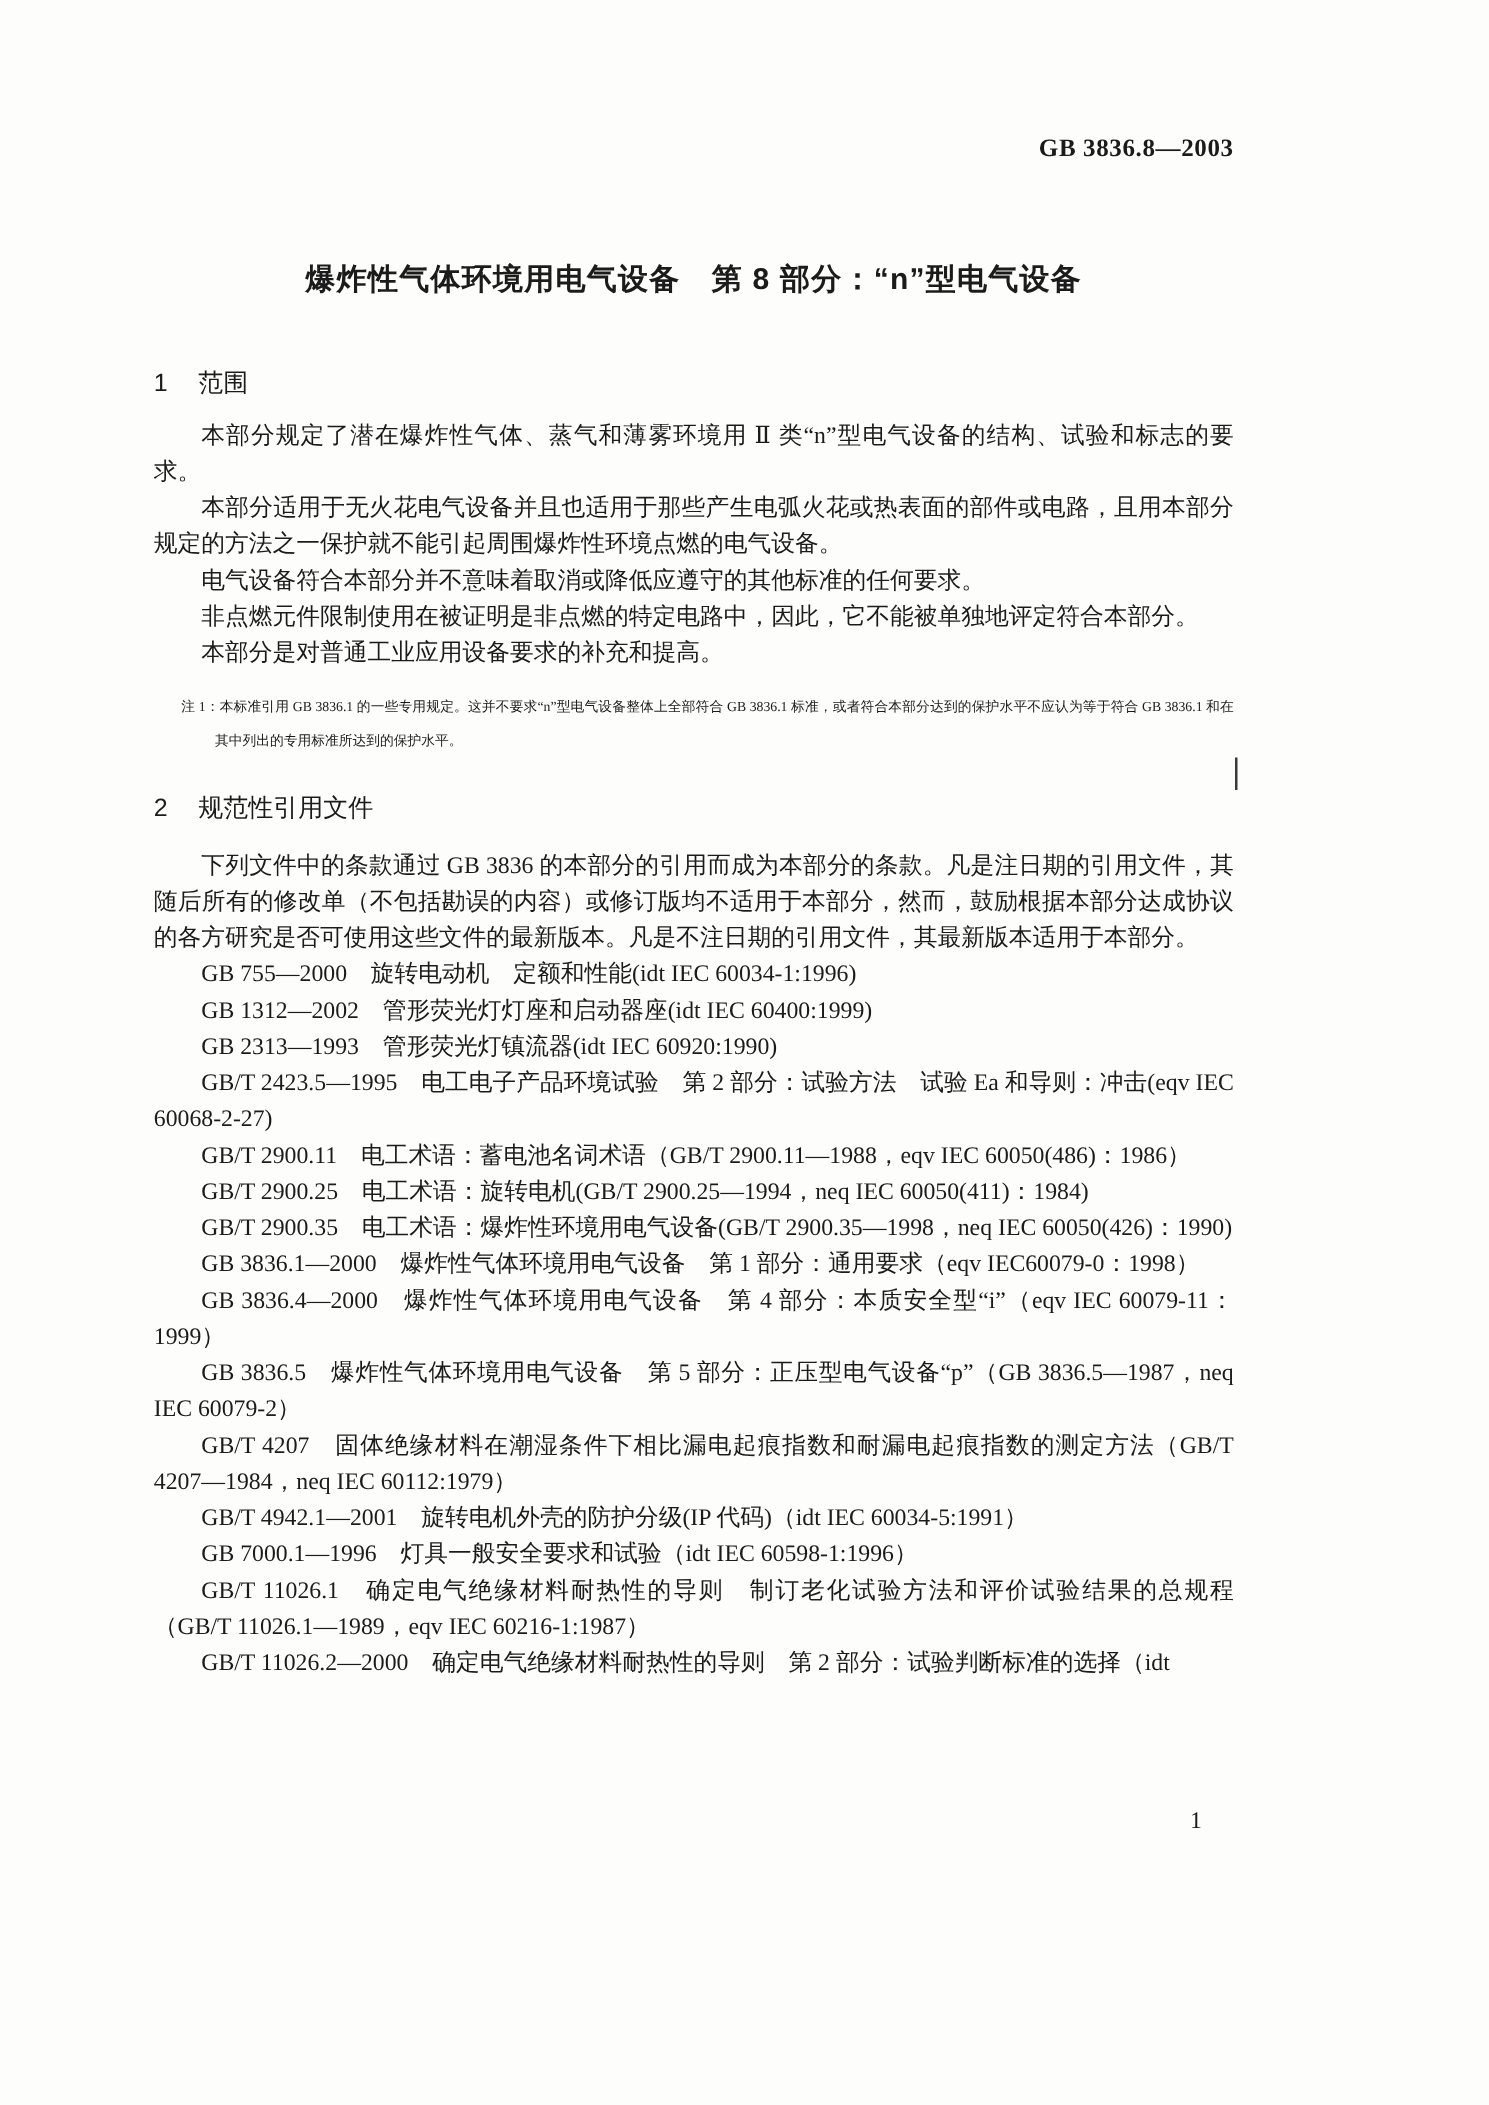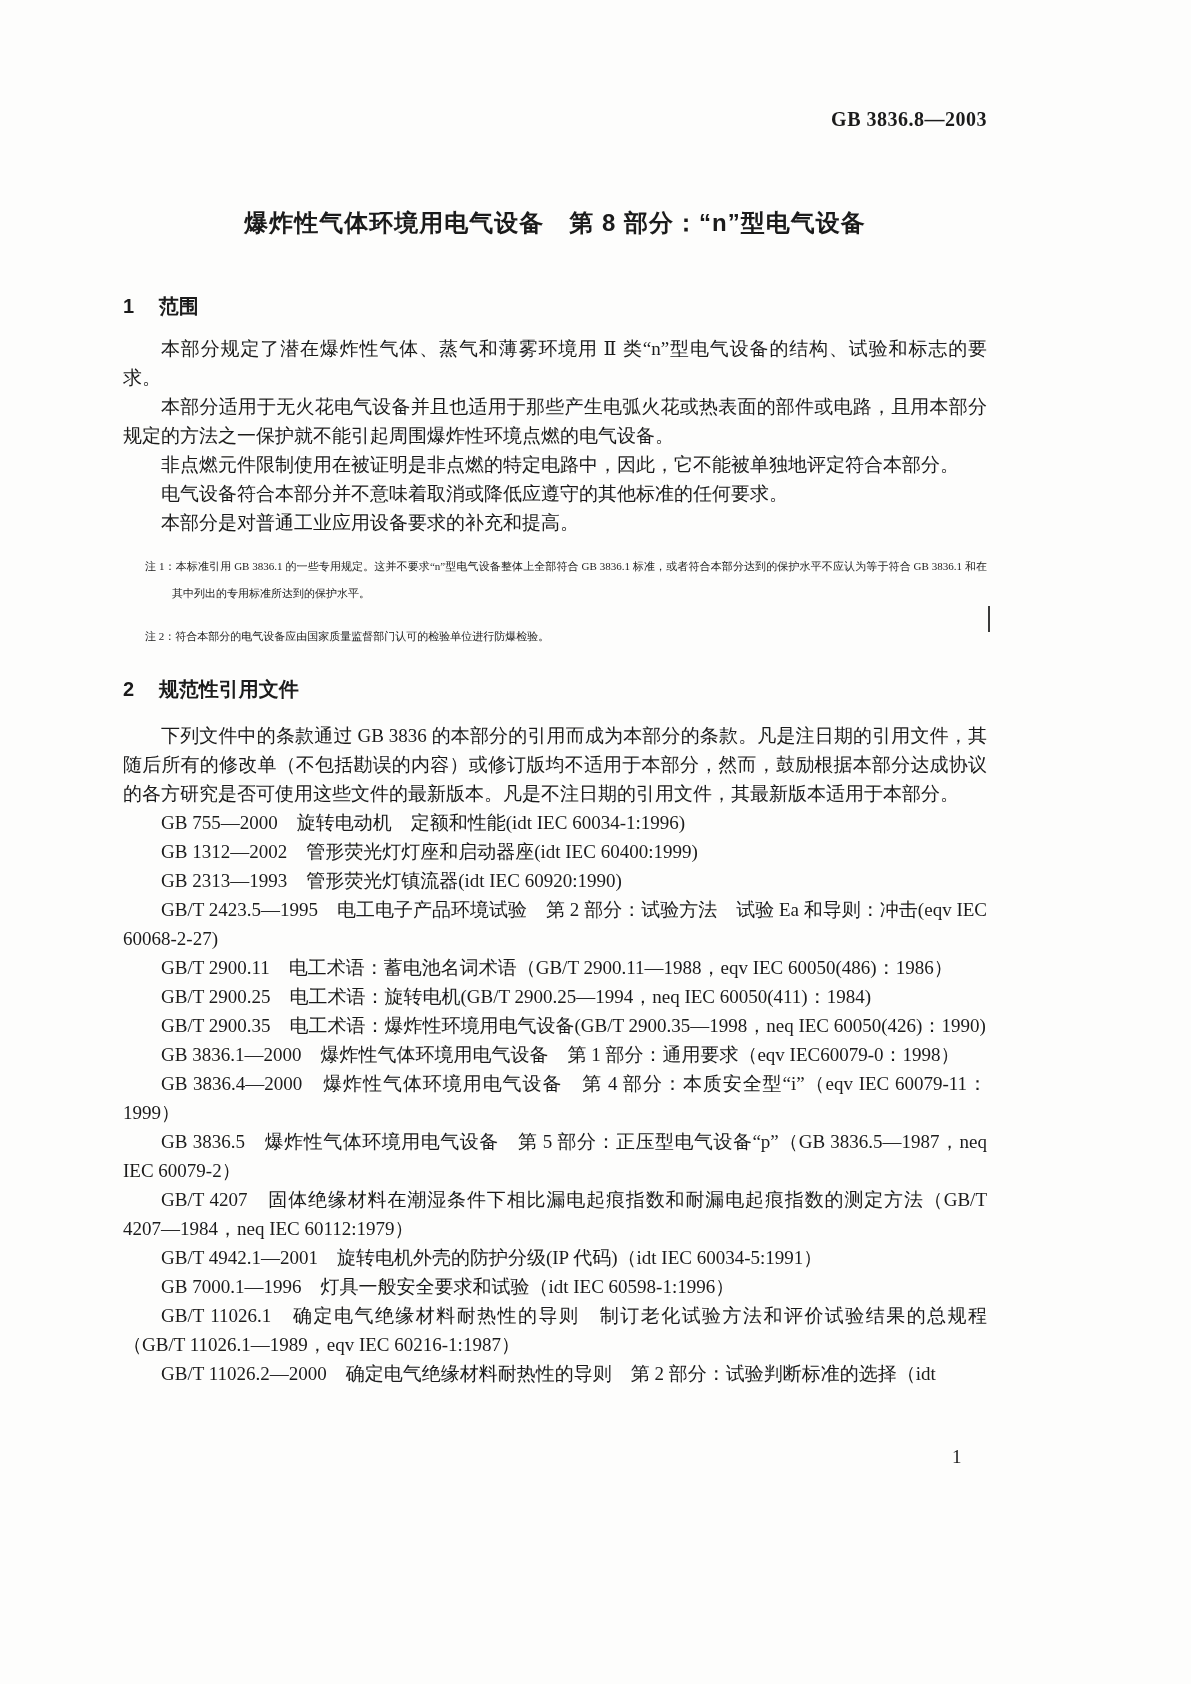--- a/index.html
+++ b/index.html
@@ -36,21 +36,21 @@
     text-align: center;
     font-size: 24px;
     font-weight: bold;
     font-family: "Liberation Sans", "DejaVu Sans", sans-serif;
     letter-spacing: 1px;
   }
 
   .sec-heading {
     margin: 54px 0 14px 0;
     font-size: 20px;
-    font-weight: bold;
+    font-weight: normal;
     font-family: "Liberation Sans", "DejaVu Sans", sans-serif;
   }
   .sec-heading .sec-num { display: inline-block; margin-right: 0.95em; }
 
   .body-para {
     margin: 0;
     font-size: 19px;
     line-height: 29px;
     text-indent: 2em;
     text-align: justify;
@@ -104,29 +104,28 @@
         <span class="sec-num">1</span>
         <span class="sec-title">范围</span>
       </h2>
 
       <div>
 
           <p class="body-para">本部分规定了潜在爆炸性气体、蒸气和薄雾环境用 Ⅱ 类“n”型电气设备的结构、试验和标志的要求。</p>
 
           <p class="body-para">本部分适用于无火花电气设备并且也适用于那些产生电弧火花或热表面的部件或电路，且用本部分规定的方法之一保护就不能引起周围爆炸性环境点燃的电气设备。</p>
 
+          <p class="body-para">电气设备符合本部分并不意味着取消或降低应遵守的其他标准的任何要求。</p>
+
           <p class="body-para">非点燃元件限制使用在被证明是非点燃的特定电路中，因此，它不能被单独地评定符合本部分。</p>
-
-          <p class="body-para">电气设备符合本部分并不意味着取消或降低应遵守的其他标准的任何要求。</p>
 
           <p class="body-para">本部分是对普通工业应用设备要求的补充和提高。</p>
         </div>
 
       <p class="note note-hang">注 1：本标准引用 GB 3836.1 的一些专用规定。这并不要求“n”型电气设备整体上全部符合 GB 3836.1 标准，或者符合本部分达到的保护水平不应认为等于符合 GB 3836.1 和在其中列出的专用标准所达到的保护水平。</p>
-      <p class="note">注 2：符合本部分的电气设备应由国家质量监督部门认可的检验单位进行防爆检验。</p>
     </section>
 
     <section>
       <h2 class="sec-heading sec2-heading">
         <span class="sec-num">2</span>
         <span class="sec-title">规范性引用文件</span>
       </h2>
 
       <p class="body-para">下列文件中的条款通过 GB 3836 的本部分的引用而成为本部分的条款。凡是注日期的引用文件，其随后所有的修改单（不包括勘误的内容）或修订版均不适用于本部分，然而，鼓励根据本部分达成协议的各方研究是否可使用这些文件的最新版本。凡是不注日期的引用文件，其最新版本适用于本部分。</p>
 

